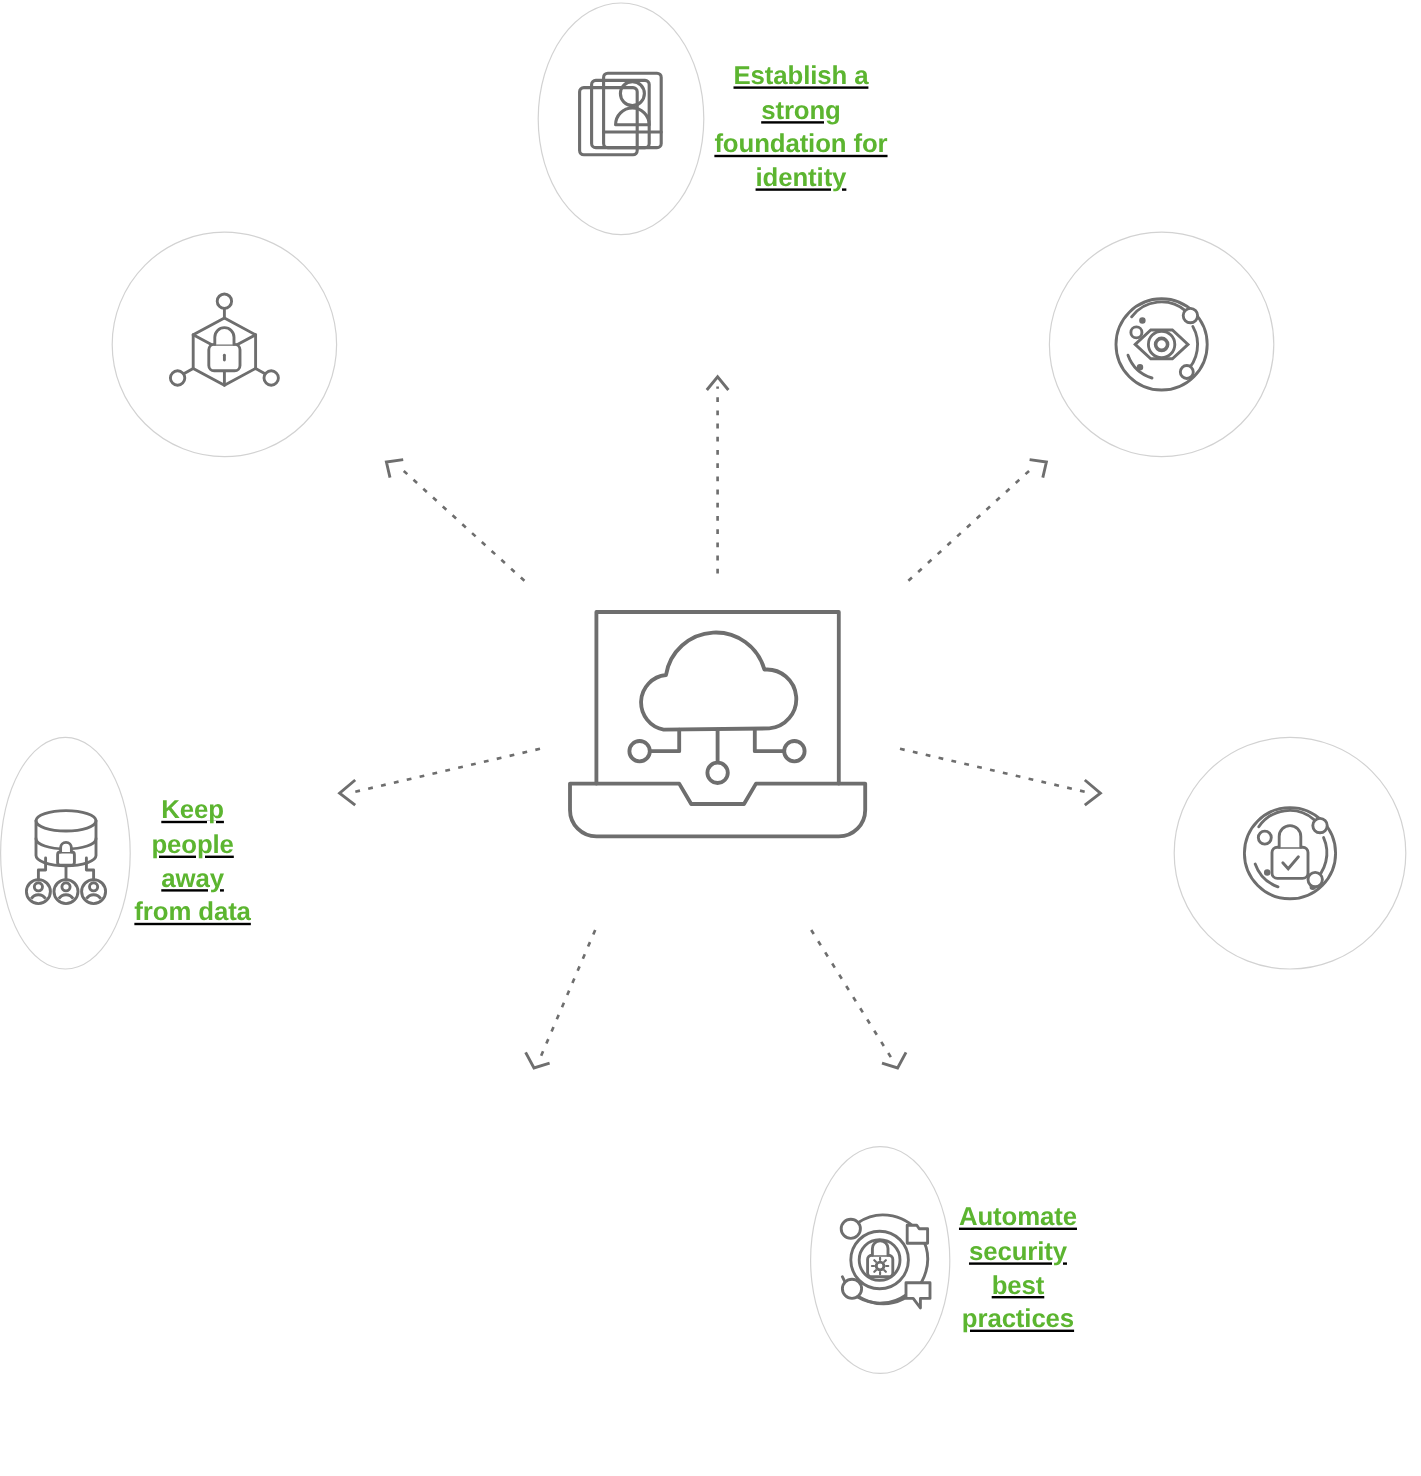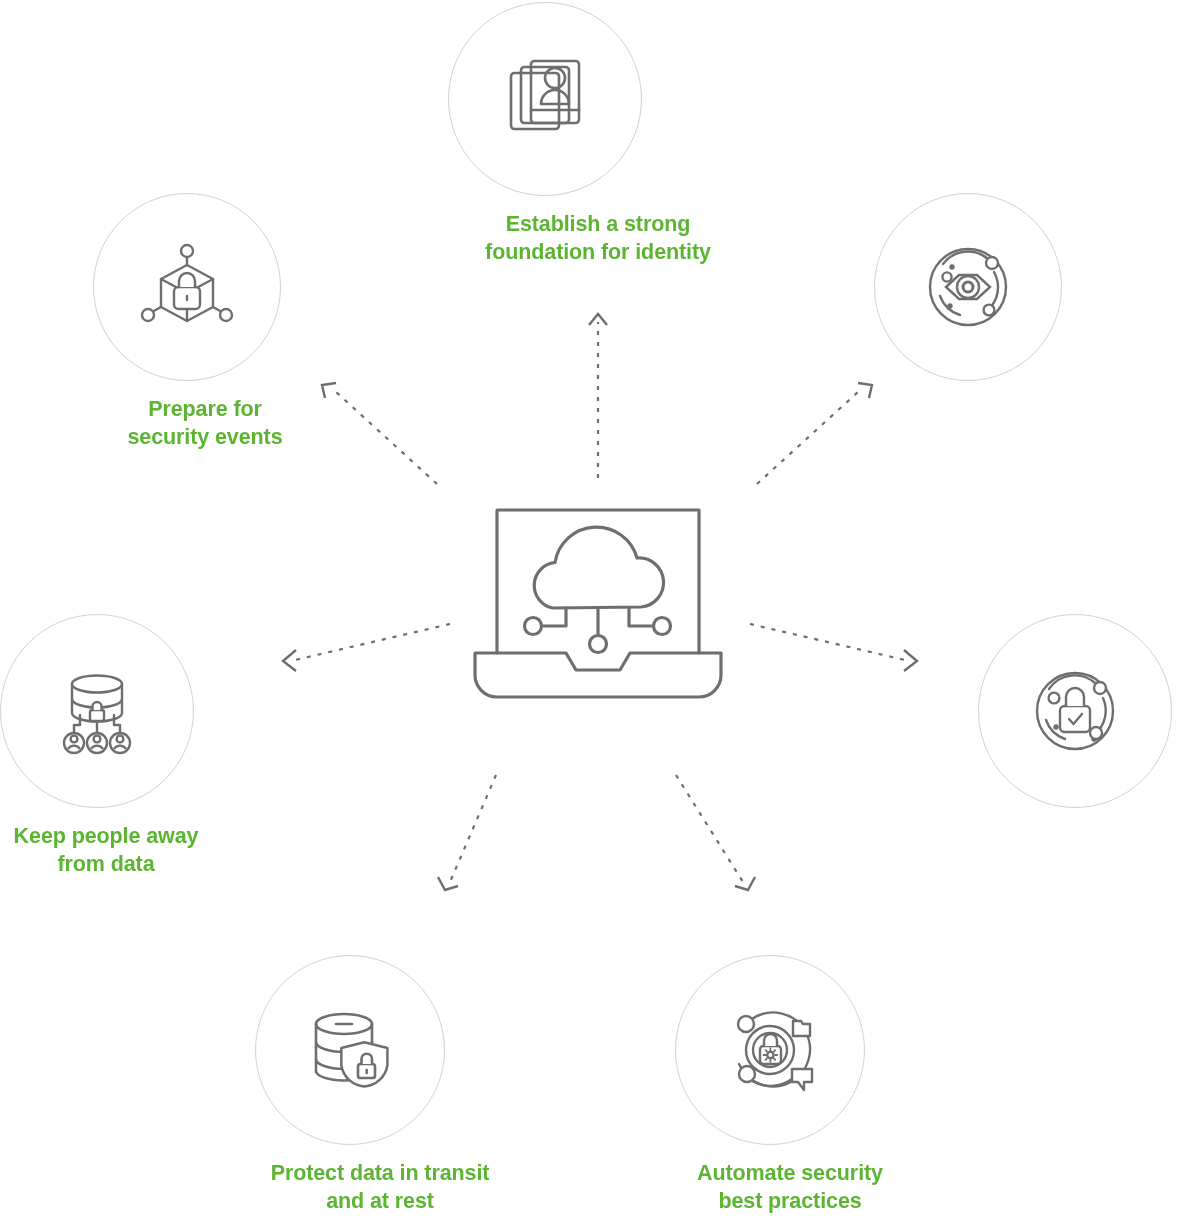--- a/index.html
+++ b/index.html
@@ -21,21 +21,22 @@
     position: absolute;
     left: 0;
     top: 0;
     width: 1184px;
     height: 1230px;
     pointer-events: none;
   }
   .node {
     position: absolute;
     display: flex;
-    flex-direction: column;
+    align-items: center;
+    text-decoration: underline;
   }
   .node-circle {
     border-radius: 50%;
     border: 1.6px solid #d2d2d2;
     background: #ffffff;
     display: flex;
     align-items: center;
     justify-content: center;
     box-sizing: border-box;
   }
@@ -138,22 +139,20 @@
           <path d="M40 48 L40 42 A8 8 0 0 1 56 42 L56 48" fill="#ffffff"></path>
           <line x1="48" y1="57" x2="48" y2="61"></line>
         </g>
         <g fill="#ffffff" stroke="#6e6e6e" stroke-width="2.4">
           <circle cx="48" cy="12" r="6"></circle>
           <circle cx="9" cy="76" r="6"></circle>
           <circle cx="87" cy="76" r="6"></circle>
         </g>
       </svg>
     </div>
-    <div class="node-label">Prepare for
-security events</div>
   </div>
 
   <div class="node" style="left:874px; top:193px; width:224px;">
     <div class="node-circle" style="width:188px; height:188px;">
       <svg class="icon-svg" width="96" height="96" viewBox="0 0 96 96" xmlns="http://www.w3.org/2000/svg">
         <g fill="none" stroke="#6e6e6e" stroke-width="2.4" stroke-linecap="round">
           <circle cx="48" cy="48" r="38"></circle>
           <path d="M23 25 A31 31 0 0 1 68 20"></path>
           <path d="M20 57 A31 31 0 0 0 40 76"></path>
           <path d="M74 33 A31 31 0 0 1 68 71"></path>
@@ -224,40 +223,20 @@
         </g>
         <g fill="#ffffff" stroke="#6e6e6e" stroke-width="2.4">
           <circle cx="73" cy="25" r="6"></circle>
           <circle cx="27" cy="35" r="5.4"></circle>
           <circle cx="69" cy="70" r="6"></circle>
         </g>
       </svg>
     </div>
   </div>
 
-  <div class="node" style="left:255px; top:955px; width:250px;">
-    <div class="node-circle" style="width:190px; height:190px;">
-      <svg class="icon-svg" width="96" height="96" viewBox="0 0 96 96" xmlns="http://www.w3.org/2000/svg">
-        <g fill="none" stroke="#6e6e6e" stroke-width="2.6" stroke-linejoin="round" stroke-linecap="round">
-          <ellipse cx="42" cy="22" rx="28" ry="10"></ellipse>
-          <line x1="34" y1="22" x2="50" y2="22"></line>
-          <path d="M14 22 L14 40 A28 10 0 0 0 70 40 L70 22"></path>
-          <path d="M14 40 L14 57 A28 10 0 0 0 70 57 L70 40"></path>
-          <path d="M14 57 L14 70 A28 10 0 0 0 56 77"></path>
-
-          <path d="M64 42 L88 48 L88 66 A26 26 0 0 1 64 88 A26 26 0 0 1 40 66 L40 48 Z" fill="#ffffff" transform="translate(-1,-2) scale(0.96) translate(2,2)"></path>
-          <rect x="56" y="62" width="17" height="14" rx="2.6" fill="#ffffff"></rect>
-          <path d="M59.5 62 L59.5 57 A5.2 5.2 0 0 1 70 57 L70 62" fill="#ffffff"></path>
-          <line x1="64.7" y1="68" x2="64.7" y2="71"></line>
-        </g>
-      </svg>
-    </div>
-    <div class="node-label">Protect data in transit
-and at rest</div>
-  </div>
 
   <div class="node" style="left:675px; top:955px; width:230px;">
     <div class="node-circle" style="width:190px; height:190px;">
       <svg class="icon-svg" width="96" height="96" viewBox="0 0 96 96" xmlns="http://www.w3.org/2000/svg">
         <g fill="none" stroke="#6e6e6e" stroke-width="2.4" stroke-linecap="round" stroke-linejoin="round">
           <path d="M30 17 A37 37 0 1 1 17 62"></path>
           <path d="M70 77 A37 37 0 0 1 30 79"></path>
           <circle cx="48" cy="48" r="24"></circle>
           <circle cx="48" cy="48" r="17"></circle>
 

